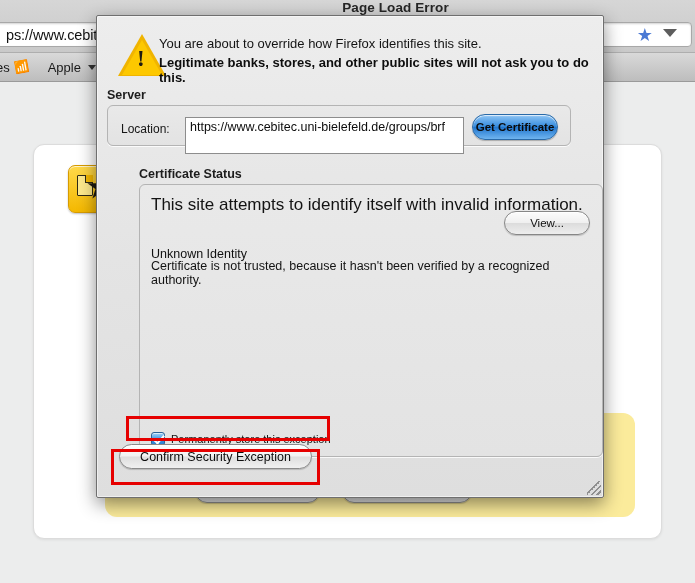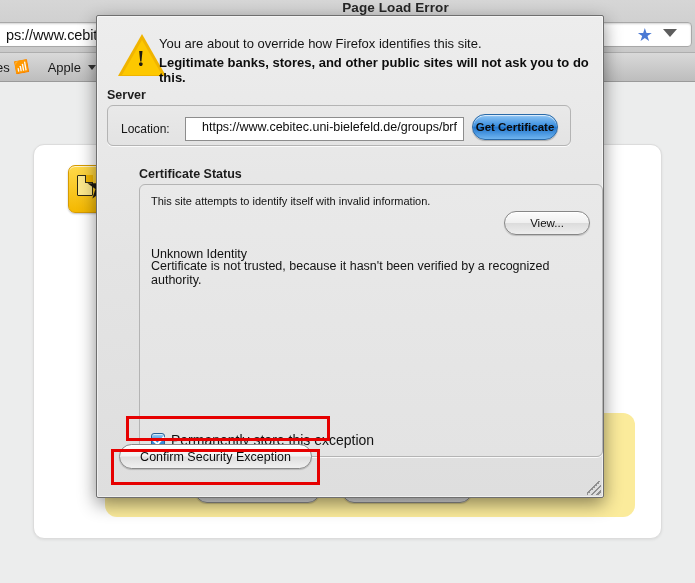--- a/index.html
+++ b/index.html
@@ -180,43 +180,43 @@
     box-shadow: 0 1px 0 rgba(255,255,255,0.8);
   }
   .group-server { left: 10px; top: 72px; width: 464px; height: 58px; }
   .group-cert   { left: 22px; top: 151px; width: 464px; height: 290px; margin-left: 20px; }
 
   .loc-label {
     position: absolute; left: 13px; top: 16px;
     font-size: 12px; color: #151515;
   }
   .loc-input {
-    position: absolute; left: 77px; top: 11px; width: 279px; height: 24px;
+    position: absolute; left: 77px; top: 11px; width: 279px; height: 37px;
     background: #fff;
     border: 1px solid #8d8d8d;
     font-size: 12.5px; color: #0c0c0c;
-    padding: 0 16px;
+    padding: 0 4px;
     line-height: 19px;
     white-space: nowrap; overflow: hidden;
     font-family: "Liberation Sans", sans-serif;
   }
   .btn-getcert {
     position: absolute; left: 364px; top: 8px; width: 86px; height: 26px;
     border-radius: 13px;
     background: linear-gradient(to bottom, #8fc5f4 0%, #3a8fe0 46%, #2277cf 52%, #6fb4ef 100%);
     border: 1px solid #2a6aa8;
     box-shadow: inset 0 1px 1px rgba(255,255,255,0.75), 0 1px 1px rgba(0,0,0,0.25);
     color: #0a0a0a; font-size: 11.5px; font-weight: bold;
     display: flex; align-items: center; justify-content: center;
     cursor: default;
   }
 
   .cert-text-1 {
     position: absolute; left: 11px; top: 10px;
-    font-size: 11px; color: #131313;
+    font-size: 17px; color: #131313;
   }
   .cert-unknown {
     position: absolute; left: 11px; top: 62px;
     font-size: 12.5px; font-weight: normal; color: #101010;
   }
   .cert-text-2 {
     position: absolute; left: 11px; top: 74px;
     font-size: 12.5px; color: #131313;
   }
   .btn-view {
@@ -243,21 +243,21 @@
     position: relative;
   }
   .chk-box::after {
     content: '';
     position: absolute; left: 4px; top: 0px;
     width: 4px; height: 9px;
     border: solid #ffffff;
     border-width: 0 2.2px 2.2px 0;
     transform: rotate(42deg);
   }
-  .chk-label { font-size: 14px; color: #121212; white-space: nowrap; }
+  .chk-label { font-size: 11px; color: #121212; white-space: nowrap; }
 
   
   .btn-confirm {
     position: absolute; left: 22px; top: 428px; width: 193px; height: 25px;
     border-radius: 13px;
     background: linear-gradient(to bottom, #fdfdfd 0%, #f2f2f2 48%, #dedede 52%, #f0f0f0 100%);
     border: 1px solid #8a8a8a;
     box-shadow: inset 0 1px 0 rgba(255,255,255,0.9), 0 1px 1px rgba(0,0,0,0.18);
     font-size: 12.5px; color: #0d0d0d;
     display: flex; align-items: center; justify-content: center;

